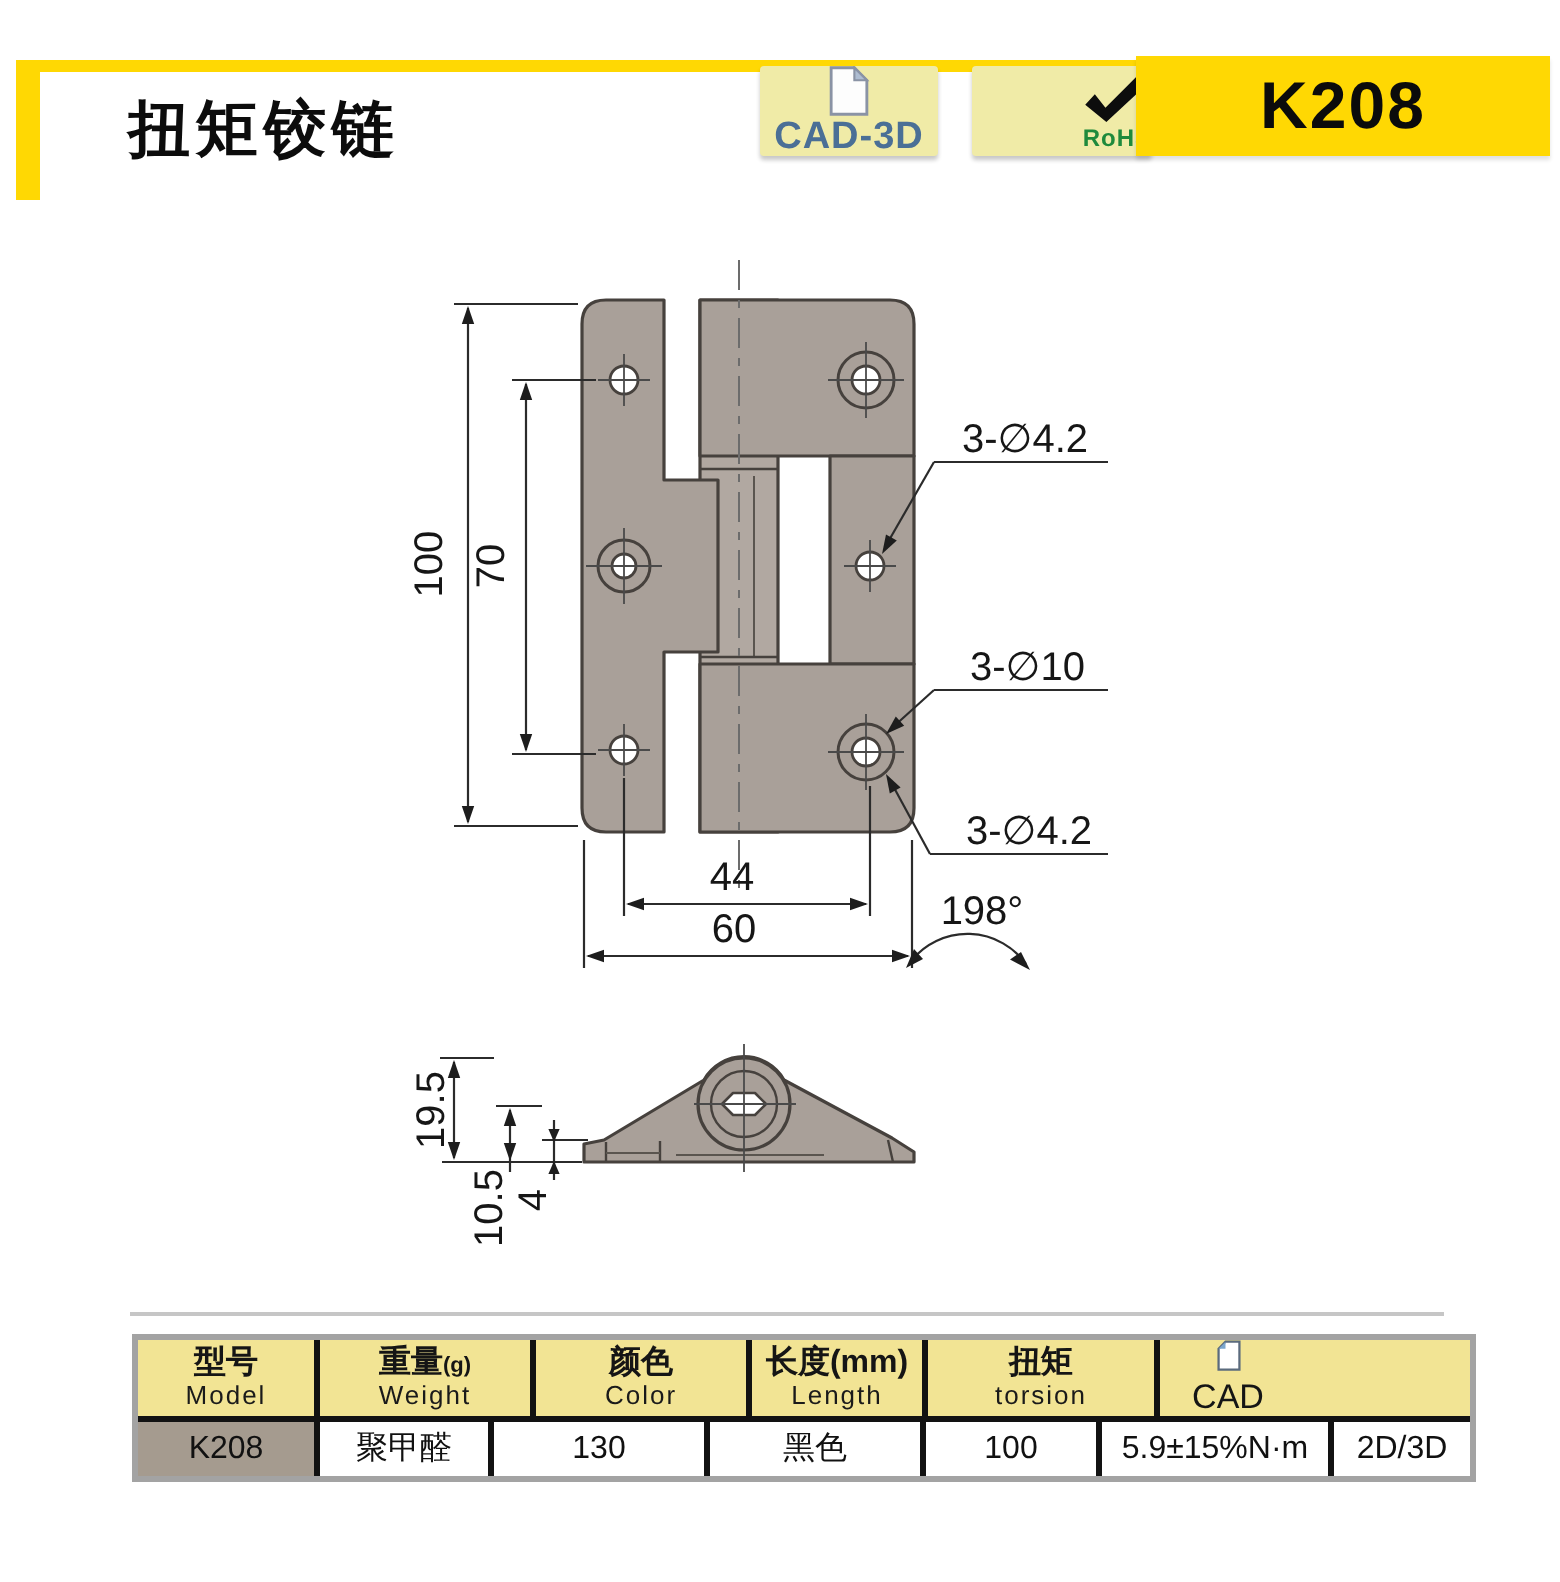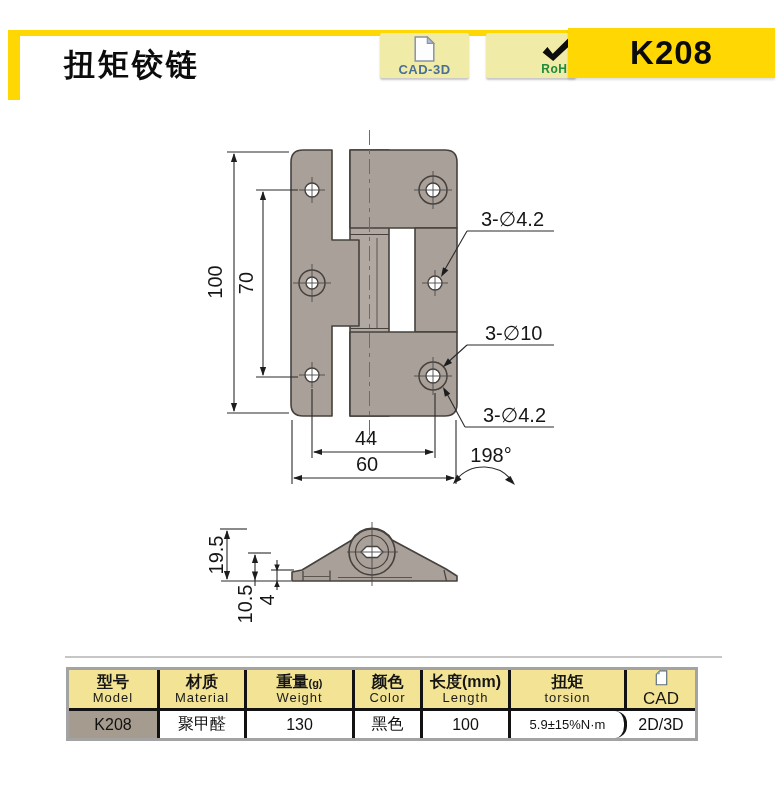--- a/index.html
+++ b/index.html
@@ -10,21 +10,21 @@
   .hdr-strip{position:absolute;left:8px;top:30px;width:562px;height:6px;background:#FFD803;}
   .hdr-bar{position:absolute;left:8px;top:30px;width:12px;height:70px;background:#FFD803;}
   .title{position:absolute;left:64px;top:44px;margin:0;font-size:31px;font-weight:700;
          letter-spacing:3px;color:#0c0c0c;}
   .badge{position:absolute;top:33px;height:45px;width:89px;background:#F0EBA7;
          display:flex;flex-direction:column;align-items:center;justify-content:center;
          gap:1px;border-radius:2px;box-shadow:0 2px 2px rgba(0,0,0,.22);}
   .badge-cad{left:380px;}
   .badge-rohs{left:486px;width:90px;align-items:flex-end;}
   .badge-lbl{font-weight:700;line-height:1;}
-  .badge-lbl.cad{color:#4A6F96;font-size:13px;letter-spacing:.5px;}
+  .badge-lbl.cad{color:#4A6F96;font-size:19px;letter-spacing:.5px;}
   .badge-lbl.rohs{color:#1F8A3C;font-size:12px;letter-spacing:.5px;}
   .model-block{position:absolute;left:568px;top:28px;width:207px;height:50px;background:#FFD803;
          display:flex;align-items:center;justify-content:center;
          font-size:33px;font-weight:800;letter-spacing:1px;color:#0b0b0b;
          box-shadow:0 2px 2px rgba(0,0,0,.12);}
 
   
   .drawing{position:absolute;left:0;top:110px;}
   .part{fill:#A9A099;stroke:#46413D;stroke-width:1.6;stroke-linejoin:round;}
   .part-light{fill:#B1A8A1;stroke:#46413D;stroke-width:1.6;stroke-linejoin:round;}
@@ -41,29 +41,29 @@
   
   .table-topline{position:absolute;left:65px;top:656px;width:657px;height:2px;background:#c6c6c6;}
   .spec{position:absolute;left:66px;top:667px;border:3px solid #a3a3a3;background:#3b82f6;}
   .thead{display:flex;background:#F2E494;border-bottom:3px solid #121212;}
   .trow{display:flex;background:#fff;}
   .th,.td{box-sizing:border-box;border-right:3px solid #121212;display:flex;
           align-items:center;justify-content:center;}
   .th{height:38px;flex-direction:column;line-height:1.08;}
   .td{height:27px;font-size:16px;}
   .th:last-child,.td:last-child{border-right:none;}
-  .c0{width:91px;}.c1{width:87px;}.c2{width:108px;}.c3{width:68px;}.c4{width:88px;}
+  .c0{width:91px;}.c1{width:87px;}.c2{width:108px;}.c3{width:108px;}.c4{width:88px;}
   .c5{width:116px;}.c6{width:68px;}
   .cn{font-size:16px;font-weight:700;color:#151515;}
   .sup{font-size:11px;font-weight:700;}
   .en{font-size:13px;color:#1a1a1a;letter-spacing:1px;margin-top:1px;}
   .cad-head{gap:4px;}
   .cad-head .cadtxt{font-size:17px;color:#151515;}
   .model-cell{background:#A59B8F;}
-  .torsion-cell{font-size:13px;border-radius:12px;}
+  .torsion-cell{font-size:16px;}
 </style>
 </head>
 <body>
 
 <div class="page">
 
   <div class="hdr-strip"></div>
   <div class="hdr-bar"></div>
   <h1 class="title">扭矩铰链</h1>
 
@@ -231,24 +231,20 @@
   </svg>
 
   <div class="table-topline"></div>
 
   <div class="spec">
     <div class="thead">
       <div class="th c0">
         <div class="cn">型号</div>
         <div class="en">Model</div>
       </div>
-      <div class="th c1">
-        <div class="cn">材质</div>
-        <div class="en">Material</div>
-      </div>
       <div class="th c2">
         <div class="cn"><span>重量</span><span class="sup">(g)</span></div>
         <div class="en">Weight</div>
       </div>
       <div class="th c3">
         <div class="cn">颜色</div>
         <div class="en">Color</div>
       </div>
       <div class="th c4">
         <div class="cn">长度(mm)</div>

